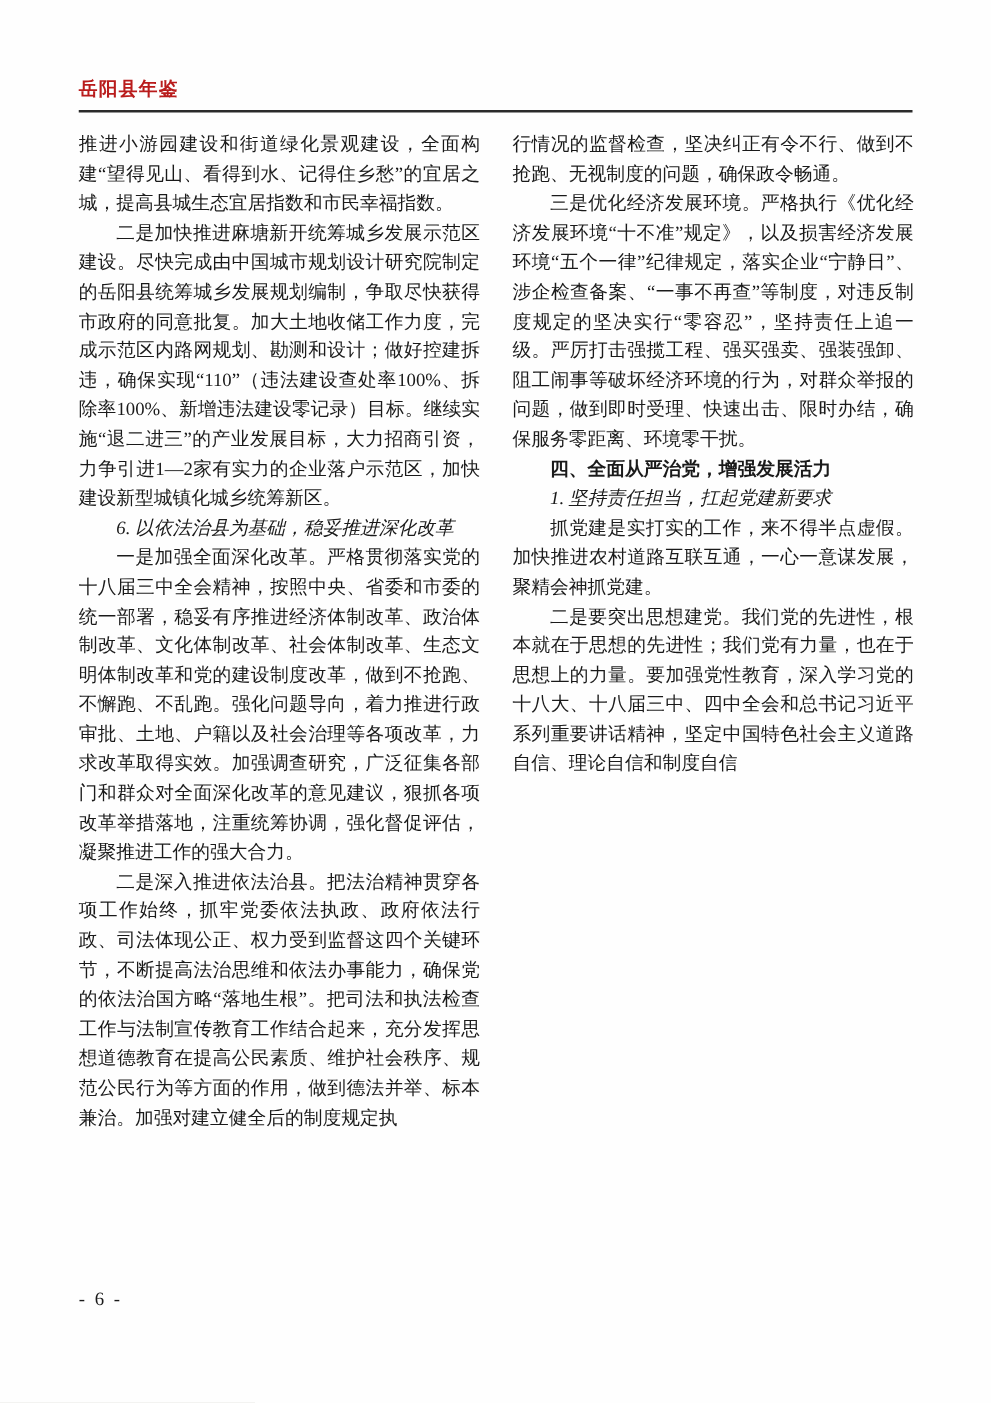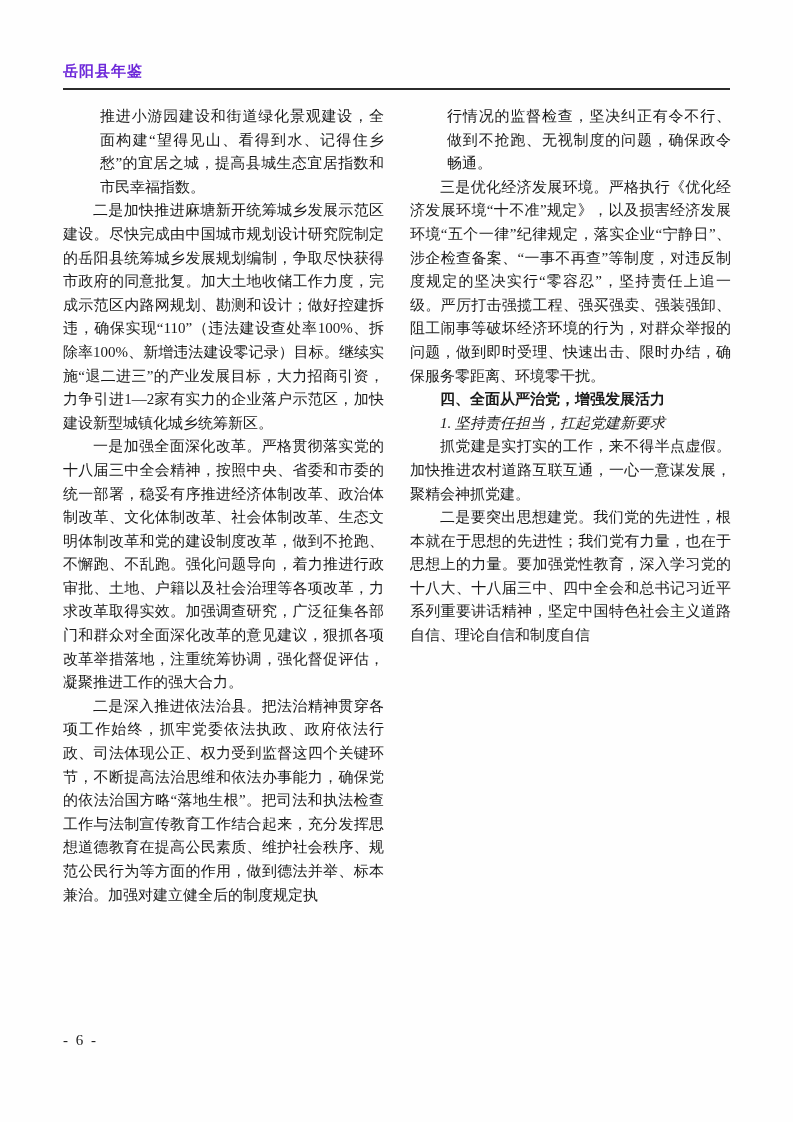--- a/index.html
+++ b/index.html
@@ -20,21 +20,21 @@
     left: 63px;
     right: 63px;
     padding-bottom: 7px;
     border-bottom: 2px solid #2b2b2b;
   }
   .header-title {
     font-family: "Liberation Sans", "DejaVu Sans", sans-serif;
     font-weight: bold;
     font-size: 15px;
     letter-spacing: 1px;
-    color: #6d28d9;
+    color: #b91c1c;
   }
   .content {
     position: absolute;
     top: 105px;
     left: 63px;
     right: 63px;
     display: flex;
     gap: 26px;
   }
   .col {
@@ -43,21 +43,21 @@
   }
   .col p {
     margin: 0;
     font-size: 15px;
     line-height: 23.6px;
     text-align: justify;
     text-justify: inter-ideograph;
     word-break: break-all;
   }
   .col p.body { text-indent: 2em; }
-  .col p.no-indent { text-indent: 0; margin-left: 37px; }
+  .col p.no-indent { text-indent: 0; }
   .col p.heading {
     font-family: Liberation Serif, serif;
     font-weight: bold;
     text-indent: 2em;
   }
   .col p.sub {
     font-style: italic;
     text-indent: 2em;
   }
   .footer {
@@ -76,20 +76,21 @@
 
   <div class="header">
     <span class="header-title">岳阳县年鉴</span>
   </div>
 
   <div class="content">
 
     <div class="col">
       <p class="no-indent">推进小游园建设和街道绿化景观建设，全面构建“望得见山、看得到水、记得住乡愁”的宜居之城，提高县城生态宜居指数和市民幸福指数。</p>
       <p class="body">二是加快推进麻塘新开统筹城乡发展示范区建设。尽快完成由中国城市规划设计研究院制定的岳阳县统筹城乡发展规划编制，争取尽快获得市政府的同意批复。加大土地收储工作力度，完成示范区内路网规划、勘测和设计；做好控建拆违，确保实现“110”（违法建设查处率100%、拆除率100%、新增违法建设零记录）目标。继续实施“退二进三”的产业发展目标，大力招商引资，力争引进1—2家有实力的企业落户示范区，加快建设新型城镇化城乡统筹新区。</p>
+      <p class="sub">6. 以依法治县为基础，稳妥推进深化改革</p>
       <p class="body">一是加强全面深化改革。严格贯彻落实党的十八届三中全会精神，按照中央、省委和市委的统一部署，稳妥有序推进经济体制改革、政治体制改革、文化体制改革、社会体制改革、生态文明体制改革和党的建设制度改革，做到不抢跑、不懈跑、不乱跑。强化问题导向，着力推进行政审批、土地、户籍以及社会治理等各项改革，力求改革取得实效。加强调查研究，广泛征集各部门和群众对全面深化改革的意见建议，狠抓各项改革举措落地，注重统筹协调，强化督促评估，凝聚推进工作的强大合力。</p>
       <p class="body">二是深入推进依法治县。把法治精神贯穿各项工作始终，抓牢党委依法执政、政府依法行政、司法体现公正、权力受到监督这四个关键环节，不断提高法治思维和依法办事能力，确保党的依法治国方略“落地生根”。把司法和执法检查工作与法制宣传教育工作结合起来，充分发挥思想道德教育在提高公民素质、维护社会秩序、规范公民行为等方面的作用，做到德法并举、标本兼治。加强对建立健全后的制度规定执</p>
     </div>
 
     <div class="col">
       <p class="no-indent">行情况的监督检查，坚决纠正有令不行、做到不抢跑、无视制度的问题，确保政令畅通。</p>
       <p class="body">三是优化经济发展环境。严格执行《优化经济发展环境“十不准”规定》，以及损害经济发展环境“五个一律”纪律规定，落实企业“宁静日”、涉企检查备案、“一事不再查”等制度，对违反制度规定的坚决实行“零容忍”，坚持责任上追一级。严厉打击强揽工程、强买强卖、强装强卸、阻工闹事等破坏经济环境的行为，对群众举报的问题，做到即时受理、快速出击、限时办结，确保服务零距离、环境零干扰。</p>
       <p class="heading">四、全面从严治党，增强发展活力</p>
       <p class="sub">1. 坚持责任担当，扛起党建新要求</p>
       <p class="body">抓党建是实打实的工作，来不得半点虚假。加快推进农村道路互联互通，一心一意谋发展，聚精会神抓党建。</p>

